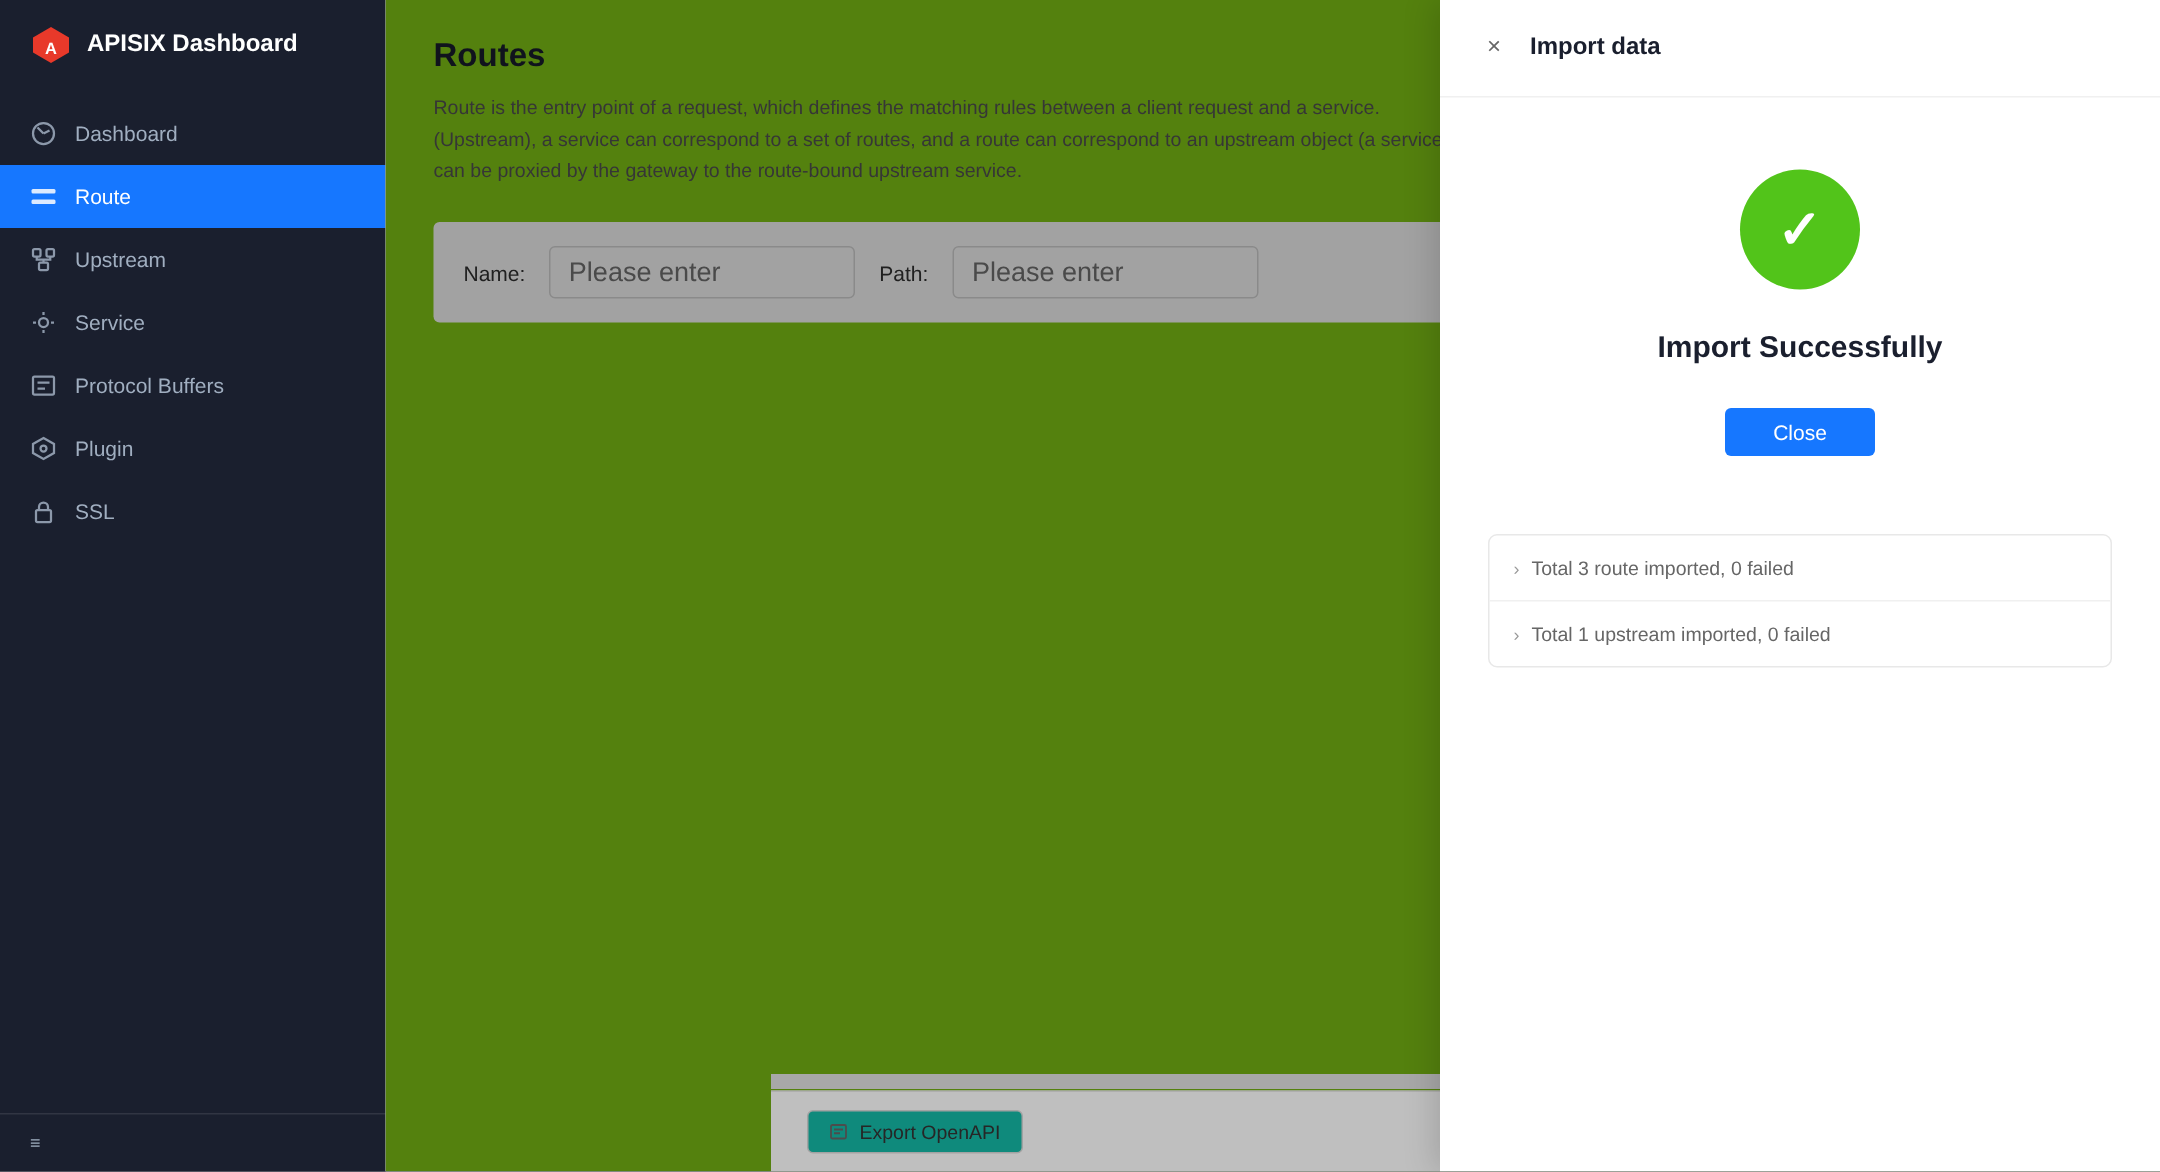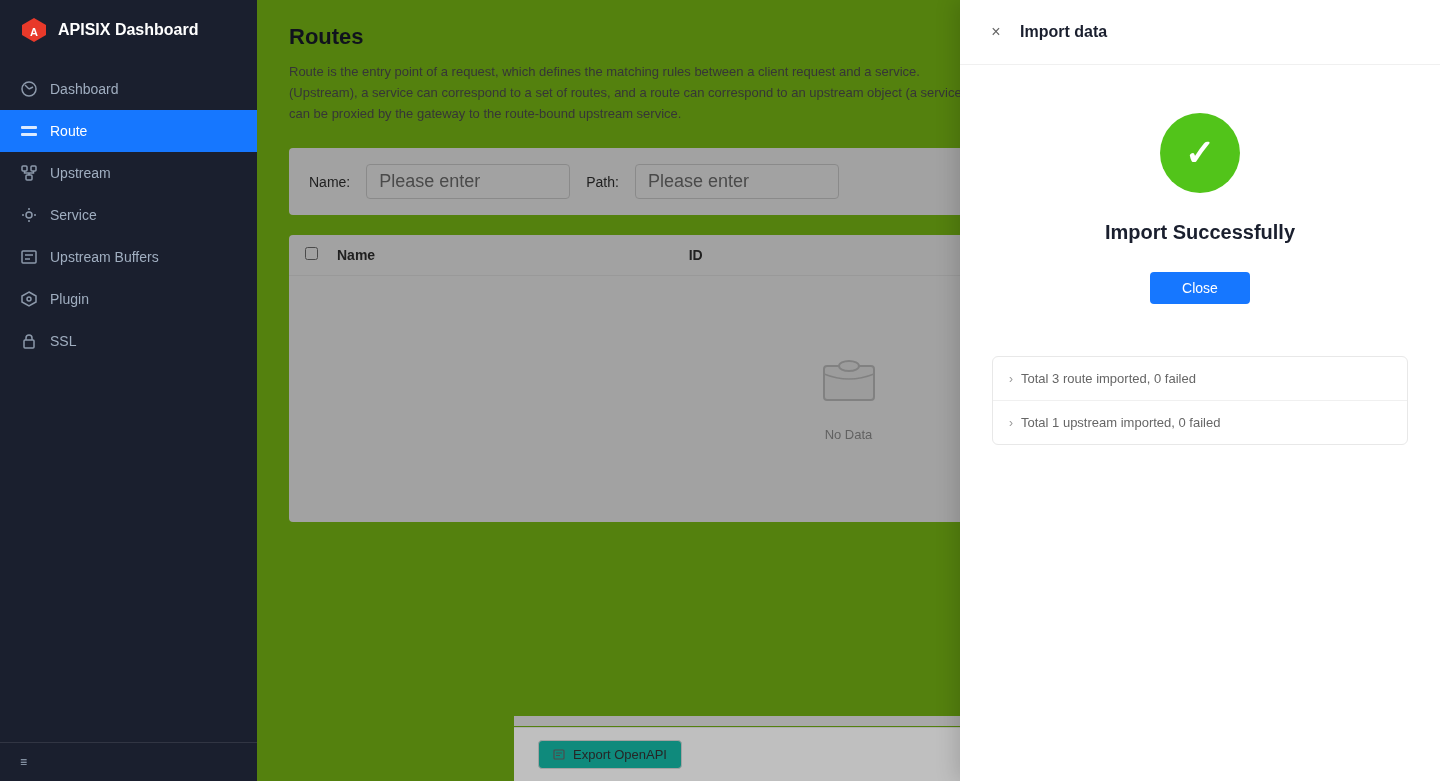--- a/index.html
+++ b/index.html
@@ -329,21 +329,21 @@
       </svg>
       <span>Service</span>
     </div>
 
 
     <div class="nav-item">
       <svg class="nav-icon" viewBox="0 0 18 18" fill="none" stroke="currentColor" stroke-width="1.5">
         <rect x="2" y="3" width="14" height="12" rx="1"></rect>
         <path d="M5 7h8M5 11h5"></path>
       </svg>
-      <span>Upstream Buffers</span>
+      <span>Protocol Buffers</span>
     </div>
 
     <div class="nav-item">
       <svg class="nav-icon" viewBox="0 0 18 18" fill="none" stroke="currentColor" stroke-width="1.5">
         <path d="M9 2l7 4v6l-7 4L2 12V6z"></path>
         <circle cx="9" cy="9" r="2"></circle>
       </svg>
       <span>Plugin</span>
     </div>
 
@@ -372,40 +372,20 @@
       be proxied by the gateway to the route-bound upstream service.
     </div>
 
     <div class="filter-row">
       <span class="filter-label">Name:</span>
       <input class="filter-input" type="text" placeholder="Please enter" style="">
       <span class="filter-label">Path:</span>
       <input class="filter-input" type="text" placeholder="Please enter" style="">
     </div>
 
-    <div class="table-container">
-      <div class="table-header">
-        <div class="checkbox">
-          <input type="checkbox" style="">
-        </div>
-        <div class="col-name">Name</div>
-        <div class="col-id">ID</div>
-        <div class="col-host">Host</div>
-      </div>
-      <div class="no-data-area">
-        <div class="no-data-icon">
-          <svg width="60" height="50" viewBox="0 0 60 50" fill="none">
-            <rect x="5" y="10" width="50" height="34" rx="3" stroke="#ccc" stroke-width="2" fill="#f5f5f5"></rect>
-            <path d="M5 18 Q30 28 55 18" stroke="#ccc" stroke-width="1.5" fill="none"></path>
-            <ellipse cx="30" cy="10" rx="10" ry="5" stroke="#ccc" stroke-width="2" fill="#f5f5f5"></ellipse>
-          </svg>
-        </div>
-        <div class="no-data-text">No Data</div>
-      </div>
-    </div>
   </div>
 
   <div class="scrollbar-area"></div>
 
   <div class="bottom-bar">
     <button class="export-btn">
       <svg width="14" height="14" viewBox="0 0 14 14" fill="none">
         <rect x="1" y="2" width="10" height="9" rx="1" stroke="#666" stroke-width="1.2"></rect>
         <path d="M3 5h6M3 7.5h4" stroke="#666" stroke-width="1.2"></path>
       </svg>

